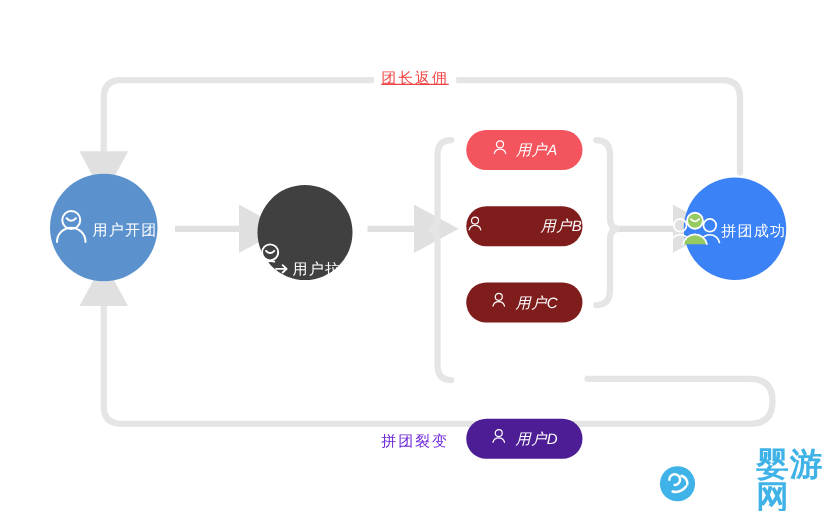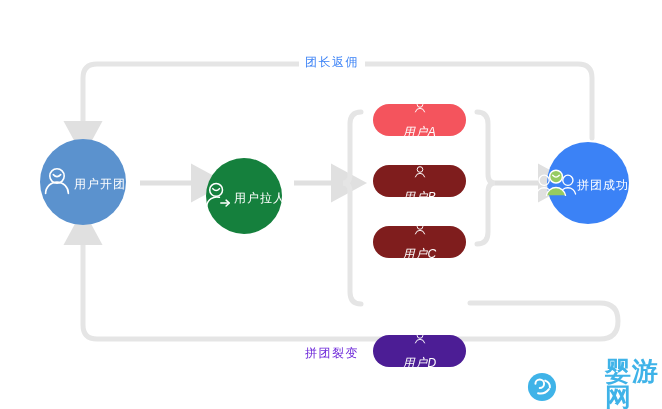--- a/index.html
+++ b/index.html
@@ -45,43 +45,43 @@
     letter-spacing: 1px;
     margin-top: 4px;
     color: #ffffff;
     white-space: nowrap;
   }
   #node-start {
     left: 40px;  top: 139px;  width: 86px;  height: 86px;
     background: #5b92ce;
   }
   #node-invite {
-    left: 206px; top: 158px;  width: 76px;  height: 76px;
-    background: #15803d;
+    left: 206px; top: 148px;  width: 76px;  height: 76px;
+    background: #404040;
+    align-items: flex-end;
   }
   #node-success {
     left: 547px; top: 142px;  width: 82px;  height: 82px;
     background: #3b82f6;
     justify-content: flex-end;
   }
 
   
   .pill {
     position: absolute;
     left: 373px;
     width: 93px;
     height: 32px;
     border-radius: 16px;
     display: flex;
     align-items: center;
     justify-content: center;
     gap: 6px;
     color: #ffffff;
     z-index: 3;
-    flex-direction: column;
   }
   .pill .pill-label {
     font-size: 12px;
     font-style: italic;
     letter-spacing: .5px;
     white-space: nowrap;
   }
   #pill-0 { top: 104px; background: #f4545d; }
   #pill-1 { top: 165px; background: #7f1d1d; justify-content: space-between; }
   #pill-2 { top: 226px; background: #7f1d1d; }
@@ -92,21 +92,22 @@
     position: absolute;
     font-size: 12px;
     letter-spacing: 1.5px;
     white-space: nowrap;
     z-index: 4;
     background: #ffffff;
     padding: 0 6px;
   }
   #caption-top {
     left: 299px;  top: 54px;
-    color: #3b82f6;
+    color: #ef4444;
+    text-decoration: underline;
   }
   #caption-bottom {
     left: 299px;  top: 345px;
     color: #6d28d9;
   }
 
   
   #watermark {
     position: absolute;
     left: 527px;

